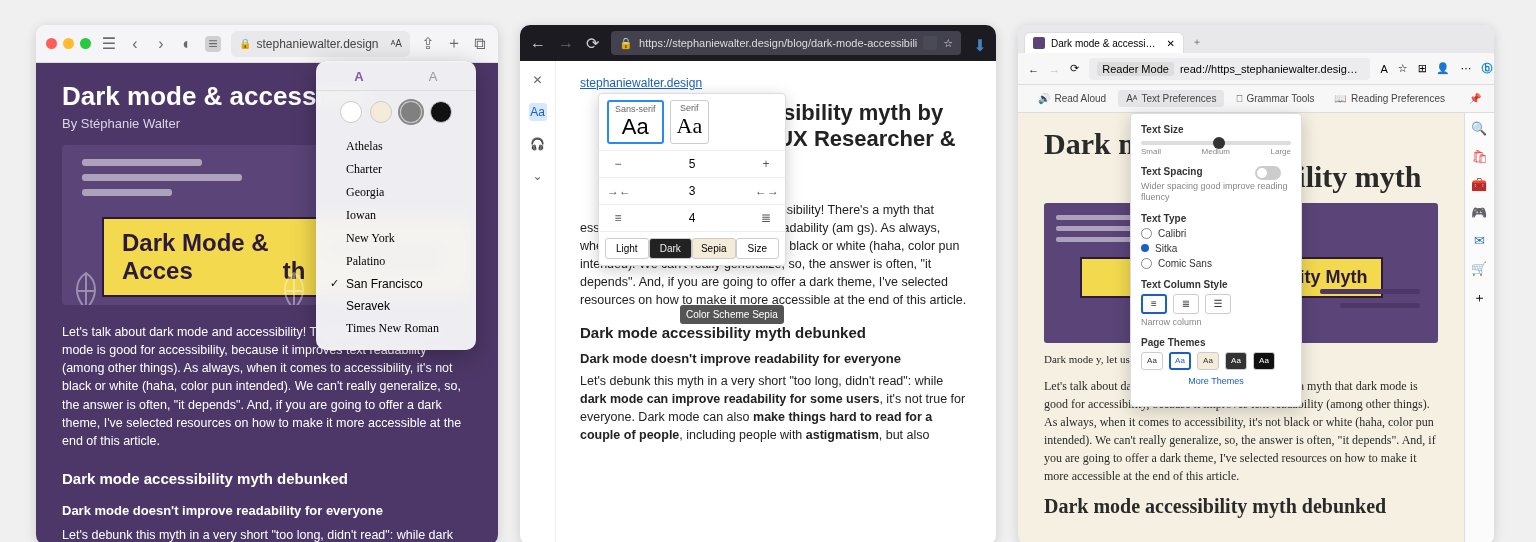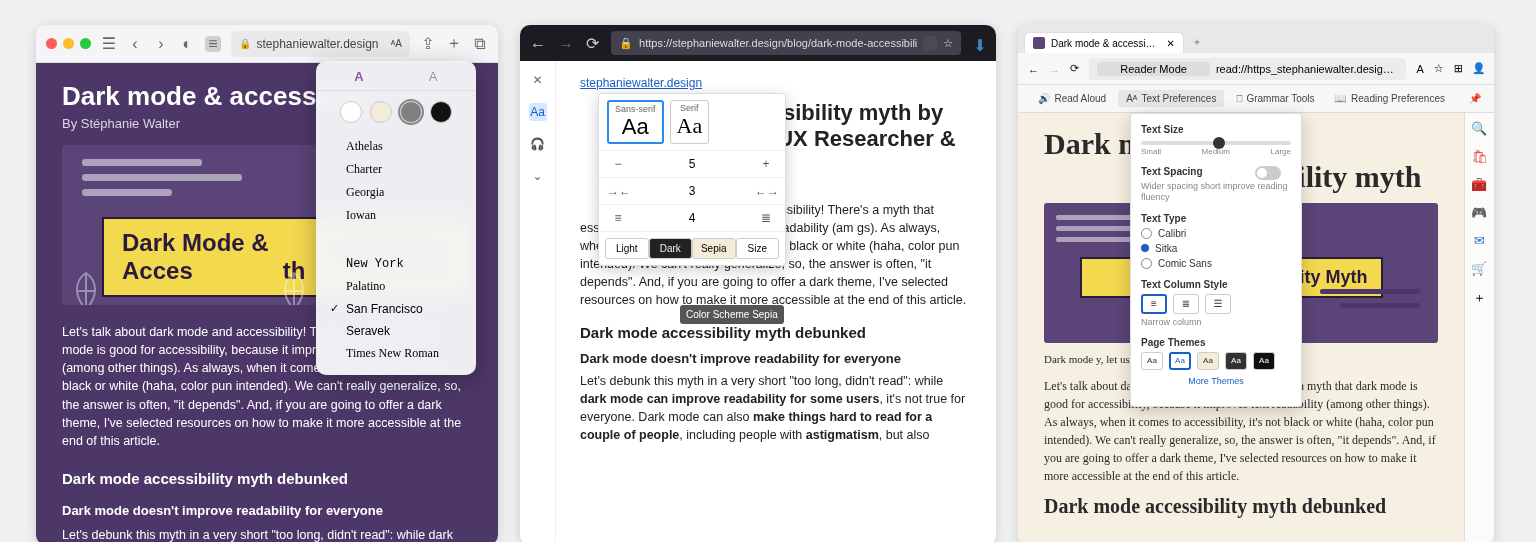--- a/index.html
+++ b/index.html
@@ -41,21 +41,21 @@
   .popover .swatches{display:flex;gap:8px;justify-content:center;padding:10px 0;}
   .swatch{width:22px;height:22px;border-radius:50%;border:1px solid #ccc;}
   .swatch.sel{outline:2px solid #888;}
   .fonts{padding:2px 12px;}
   .font-item{padding:4px 6px 4px 18px;font-size:12px;color:#000000;position:relative;}
   .font-item.sel::before{content:"✓";position:absolute;left:2px;font-size:11px;}
   .athelas{font-family:Georgia,serif;}
   .charter{font-family:'Charter',Georgia,serif;}
   .georgia{font-family:Georgia,serif;}
   .iowan{font-family:'Iowan Old Style',Georgia,serif;}
-  .ny{font-family:Liberation Mono, monospace;margin-top:26px;}
+  .ny{font-family:Liberation Serif, serif;}
   .palatino{font-family:Palatino,serif;}
   .sf{font-family:-apple-system,sans-serif;}
   .seravek{font-family:Seravek,sans-serif;}
   .tnr{font-family:'Times New Roman',serif;}
 
   
   .firefox { width: 476px; height: 520px; background:#fff;}
   .ff-toolbar{height:36px;background:#1c1b22;display:flex;align-items:center;padding:0 10px;gap:12px;color:#ccc;}
   .ff-url{flex:1;background:#42414d;border-radius:4px;height:24px;display:flex;align-items:center;padding:0 8px;font-size:11px;color:#ddd;gap:6px;}
   .ff-url .reader{width:14px;height:14px;background:#4a4a55;border-radius:2px;}
@@ -296,21 +296,21 @@
         <div class="txt">Dark mode &amp; accessibility my</div>
         <div>✕</div>
       </div>
       <div style="padding:4px 8px;color:#666;">＋</div>
     </div>
     <div class="edge-toolbar">
       <span>←</span>
       <span style="color:#bbb">→</span>
       <span>⟳</span>
       <div class="edge-url">
-        <span style="background:#ddd;padding:1px 23px;border-radius:3px;">Reader Mode</span>
+        <span style="background:#ddd;padding:1px 5px;border-radius:3px;">Reader Mode</span>
         <span style="flex:1;overflow:hidden;text-overflow:ellipsis;white-space:nowrap;">read://https_stephaniewalter.design/?url=htt</span>
       </div>
       <span>A</span>
       <span>☆</span>
       <span>⊞</span>
       <span>👤</span>
       <span>⋯</span>
       <span style="color:#0a84d1;font-weight:bold;">ⓑ</span>
     </div>
     <div class="edge-reader">
@@ -368,21 +368,21 @@
           </div>
         <div class="slider-labels">
           <span>Small</span>
           <span>Medium</span>
           <span>Large</span>
         </div>
       </div>
       <div class="sect" style="position:relative;">
         <div class="title">Text Spacing</div>
         <div class="toggle"></div>
-        <div class="desc">Wider spacing short improve reading fluency</div>
+        <div class="desc">Wider spacing good improve reading fluency</div>
       </div>
       <div class="sect">
         <div class="title">Text Type</div>
         <div class="radios">
           <div class="radio">
               <div class="r"></div>
               <span>Calibri</span>
             </div>
           <div class="radio sel">
               <div class="r"></div>

